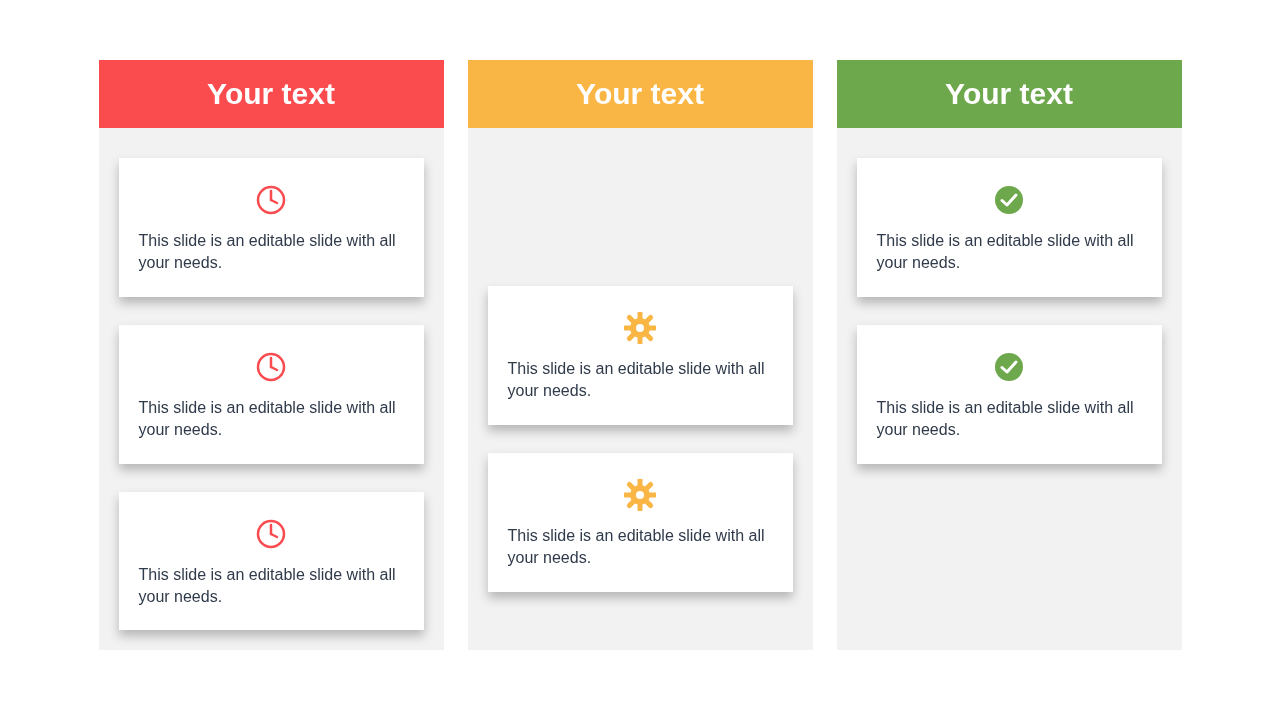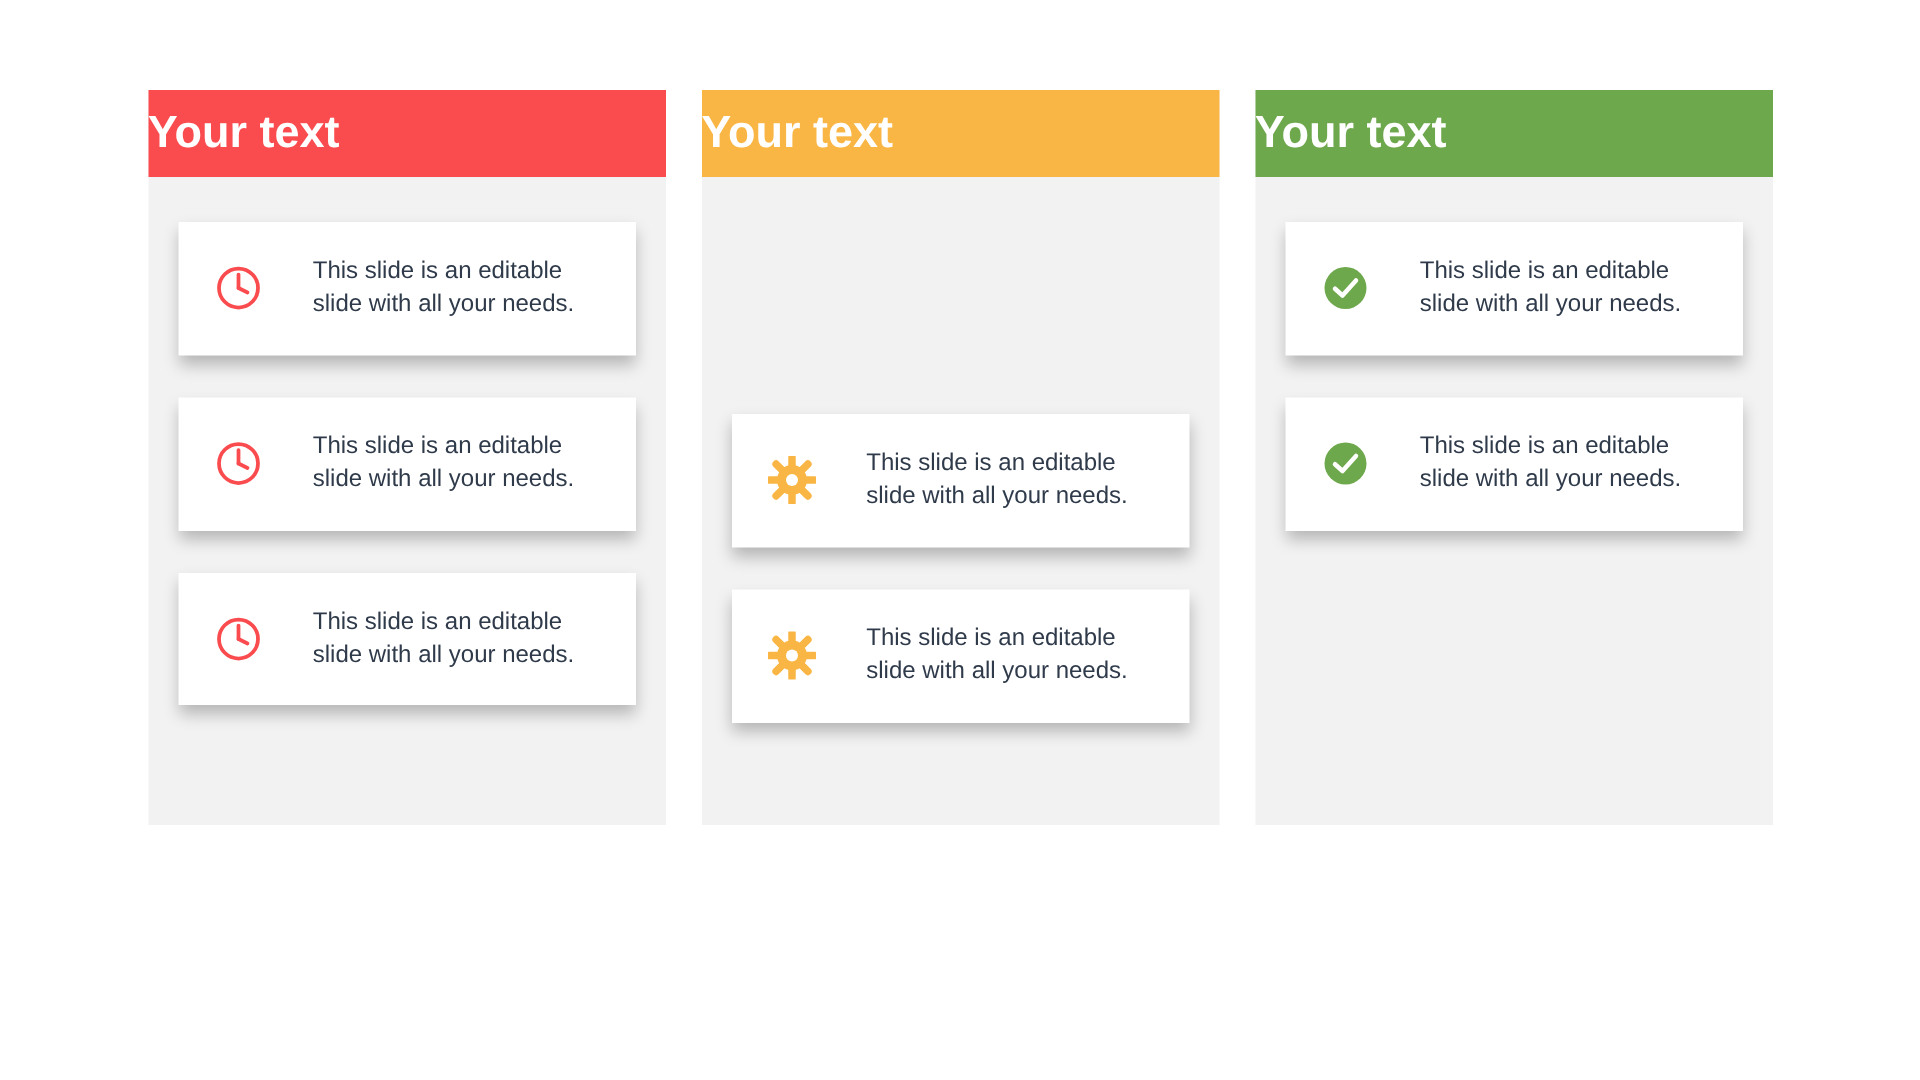--- a/index.html
+++ b/index.html
@@ -29,44 +29,45 @@
   }
   .col {
     flex: 1;
     max-width: 345px;
     background: #f2f2f2;
     display: flex;
     flex-direction: column;
     min-height: 490px;
   }
   .col-header {
-    height: 58px;
+    height: 68px;
     display: flex;
     align-items: center;
-    justify-content: flex-start;
+    justify-content: center;
     font-size: 30px;
     font-weight: 700;
     color: #fff;
   }
   .col-body {
     padding: 30px 20px 20px 20px;
     display: flex;
     flex-direction: column;
     gap: 28px;
   }
   .spacer {
     height: 100px;
   }
   .card {
     background: #fff;
     padding: 22px 20px;
     display: flex;
     align-items: center;
-    gap: 30px;
+    gap: 10px;
     box-shadow: 0 6px 10px rgba(0,0,0,0.25);
+    flex-direction: column;
   }
   .card-icon {
     flex: 0 0 40px;
     display: flex;
     align-items: center;
     justify-content: center;
   }
   .card-icon svg { display: block; }
   .card-text {
     font-size: 16px;

